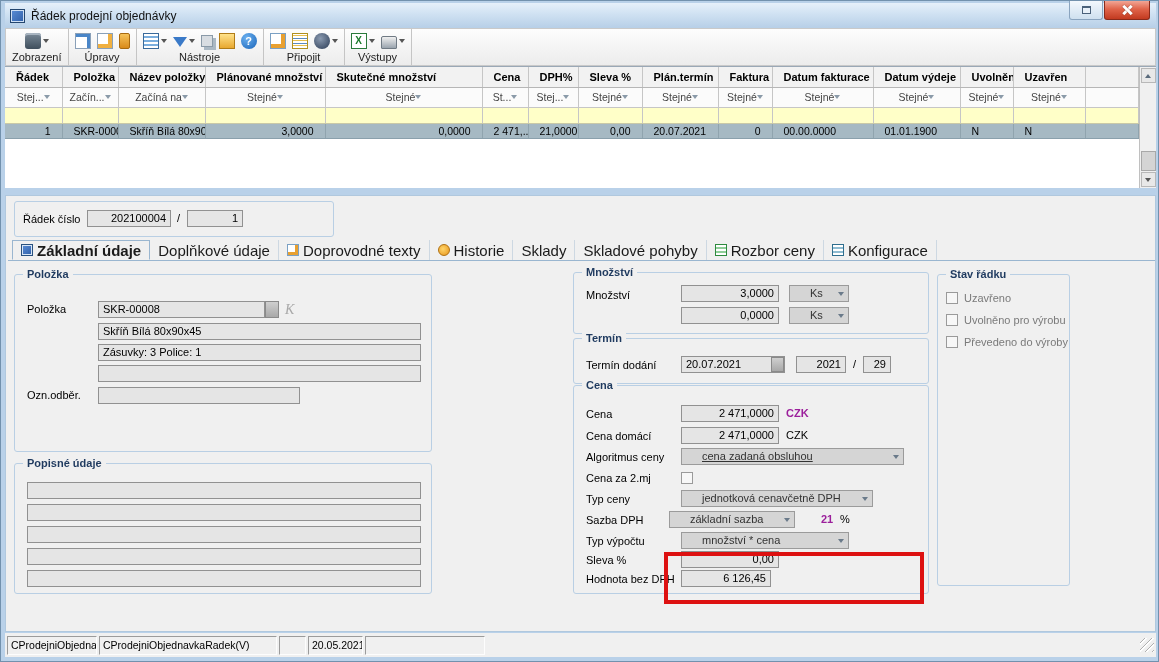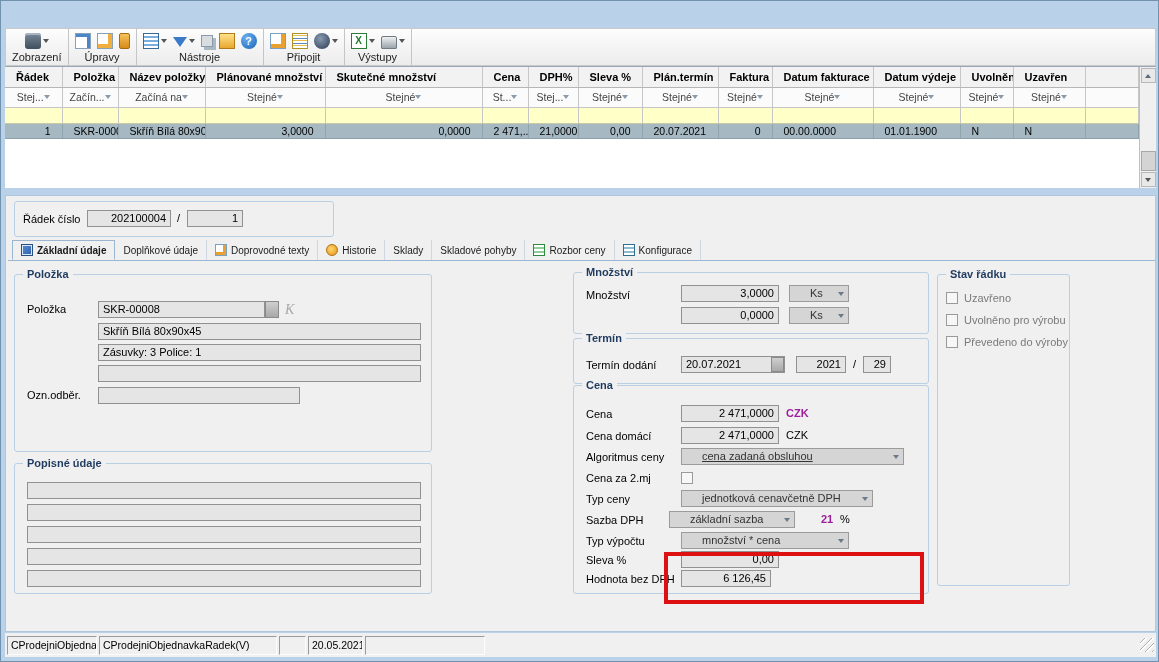--- a/index.html
+++ b/index.html
@@ -73,21 +73,21 @@
   .cb { position:absolute; width:12px; height:12px; background:#f7f7f7; border:1px solid #9a9a9a; }
   .slash { position:absolute; font-size:11px; line-height:17px; }
   .minibtn { position:absolute; height:17px; background:linear-gradient(180deg,#cfcfcf,#a8a8a8); border:1px solid #8a8a8a; }
   .kghost { position:absolute; font-family:"Liberation Serif", serif; font-style:italic; color:#a8a8a8; font-size:14px; line-height:17px; }
 
   
   .rownum { position:absolute; left:8px; top:5px; width:320px; height:36px; border:1px solid #b9cfe4; border-radius:3px; }
 
   
   .tabs { position:absolute; left:2px; top:44px; width:1147px; height:21px; display:flex; border-bottom:1px solid #9ab6d0; padding-left:4px; }
-  .tab { display:flex; align-items:center; padding:0 8px; font-size:10px; color:#1a1a1a; border-right:1px solid #cdd8e2; height:20px; }
+  .tab { display:flex; align-items:center; padding:0 8px; font-size:15px; color:#1a1a1a; border-right:1px solid #cdd8e2; height:20px; }
   .tab.active { background:#f0f0f0; border:1px solid #9ab6d0; border-bottom:1px solid #f0f0f0; font-weight:bold; margin-bottom:-1px; }
   .ti { width:12px; height:12px; margin-right:4px; display:inline-block; }
   .ti-app { background:linear-gradient(135deg,#5b8ed6,#2f5fa8); border:1px solid #28517f; box-shadow:inset 0 0 0 1px #d8e6f6; }
   .ti-note { background:#fff; border:1px solid #7aa0c4; box-shadow:inset -3px -3px 0 #e8a030; }
   .ti-history { background:radial-gradient(circle at 40% 40%,#ffd56a,#e8941a); border-radius:50%; border:1px solid #b07010; }
   .ti-price { background:repeating-linear-gradient(0deg,#fff 0 2px,#8fce98 2px 4px); border:1px solid #2e8a3e; }
   .ti-config { background:repeating-linear-gradient(0deg,#fff 0 2px,#8fbcd2 2px 4px); border:1px solid #2e6e8e; }
 
   .curr { position:absolute; font-size:11px; line-height:17px; font-weight:bold; }
   .curr.purple { color:#9b1f9b; }
@@ -100,20 +100,32 @@
   
   .statusbar { position:absolute; left:4px; top:632px; width:1151px; height:24px; background:#f0f0f0; display:flex; align-items:center; padding:0 2px; gap:2px; }
   .sc { border:1px solid; border-color:#9b9b9b #fdfdfd #fdfdfd #9b9b9b; background:#f0f0f0; height:19px; line-height:17px; font-size:10.5px; padding:0 3px; overflow:hidden; white-space:nowrap; }
   .grip { margin-left:auto; width:14px; height:14px; background:repeating-linear-gradient(135deg,transparent 0 3px,#b0b0b0 3px 4px,#fff 4px 5px); }
 </style>
 </head>
 <body>
 
 <div class="window">
 
+  <div class="titlebar">
+    <span class="app-ic"></span>
+    <span class="title-text">Řádek prodejní objednávky</span>
+    <div class="winbtns">
+      <div class="wbtn restore">
+          <span class="restore-glyph"></span>
+        </div>
+      <div class="wbtn close">
+          <span class="x-glyph"></span>
+        </div>
+    </div>
+  </div>
 
   <div class="toolbar">
     <div class="tgroup">
       <div class="tg-icons">
         <span class="tbtn">
             <span class="ic ic-view"></span>
             <span class="tri"></span>
           </span>
       </div>
       <span class="tg-label">Zobrazení</span>

